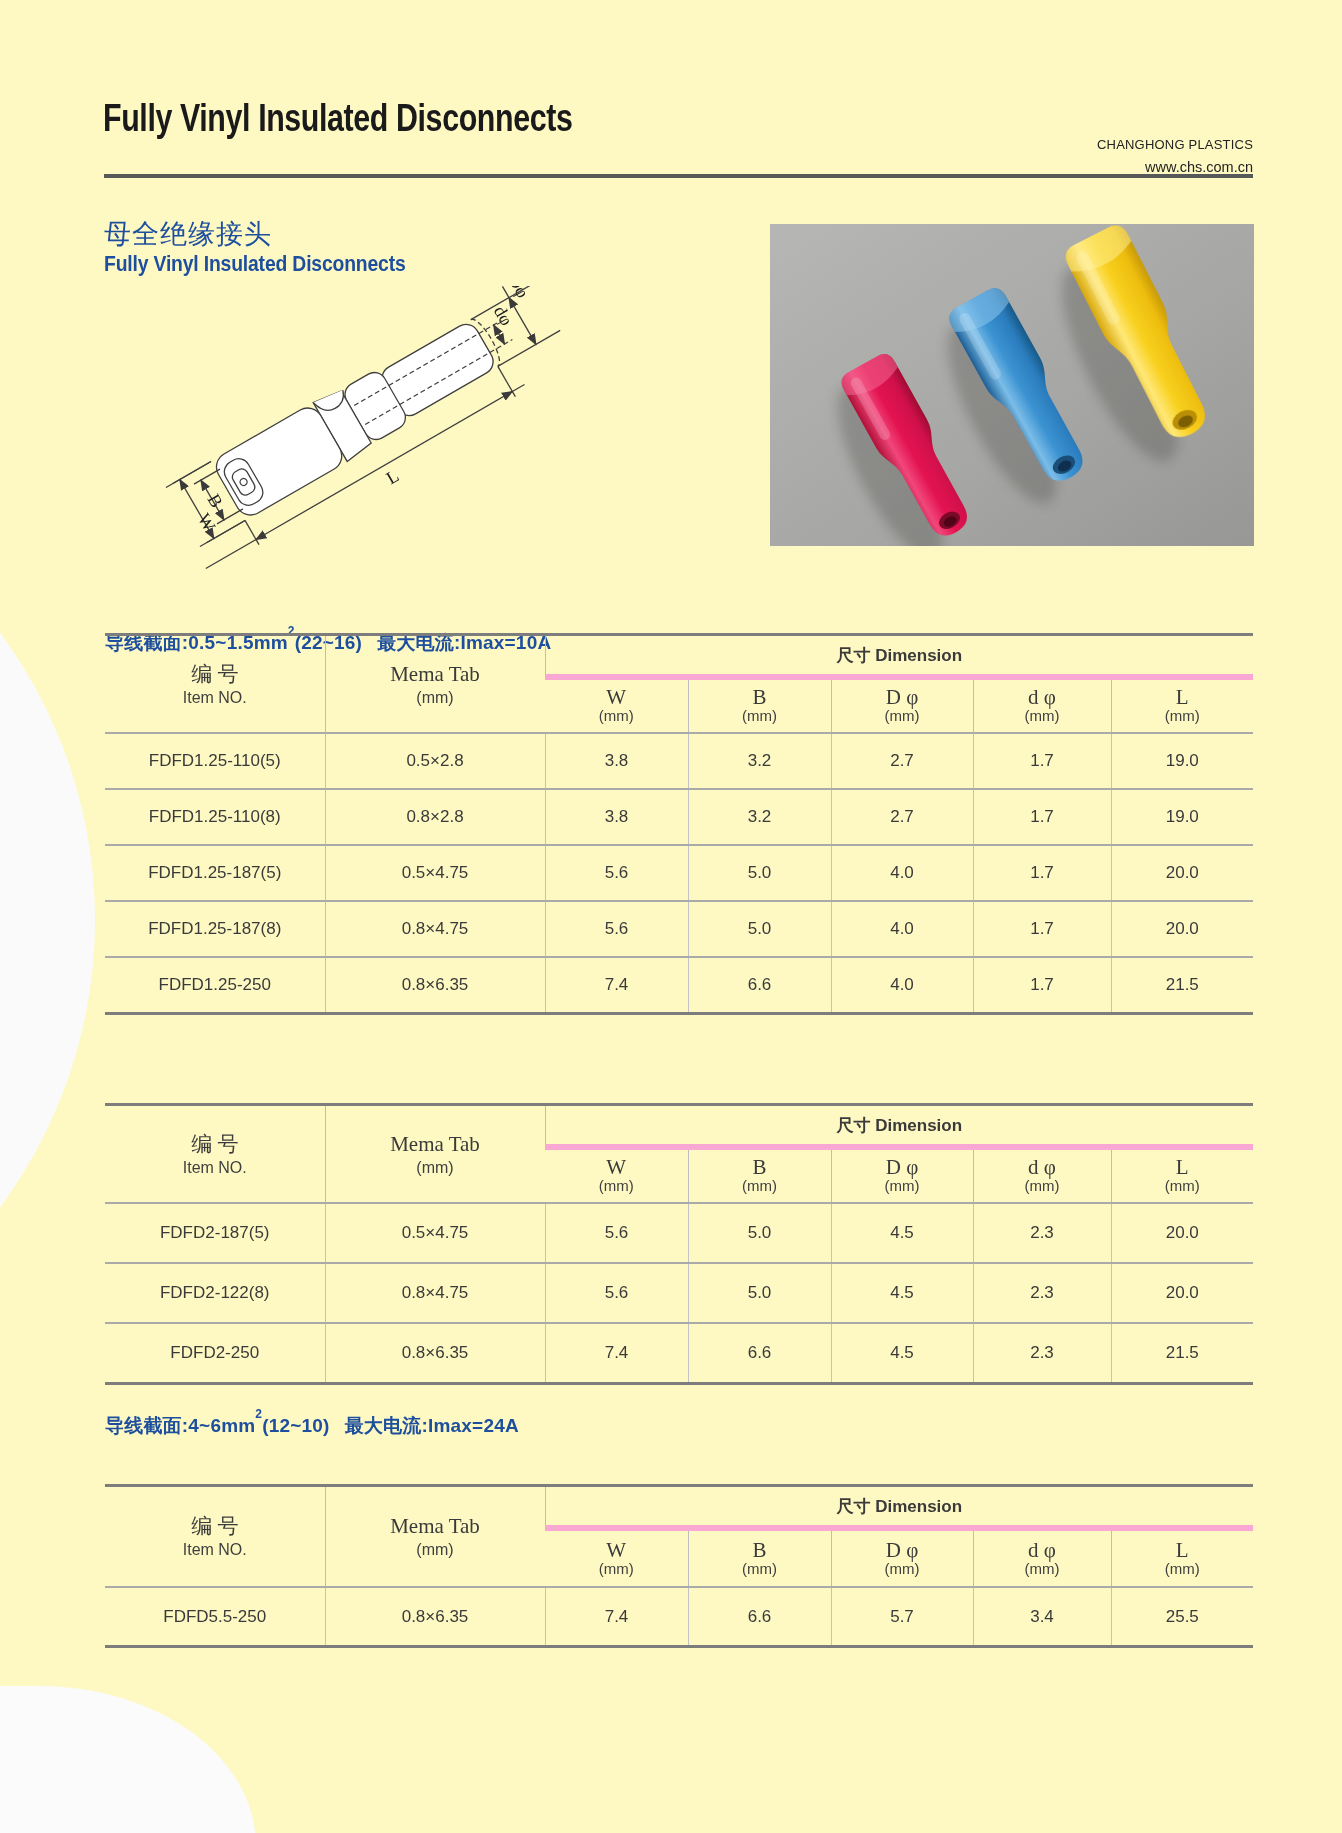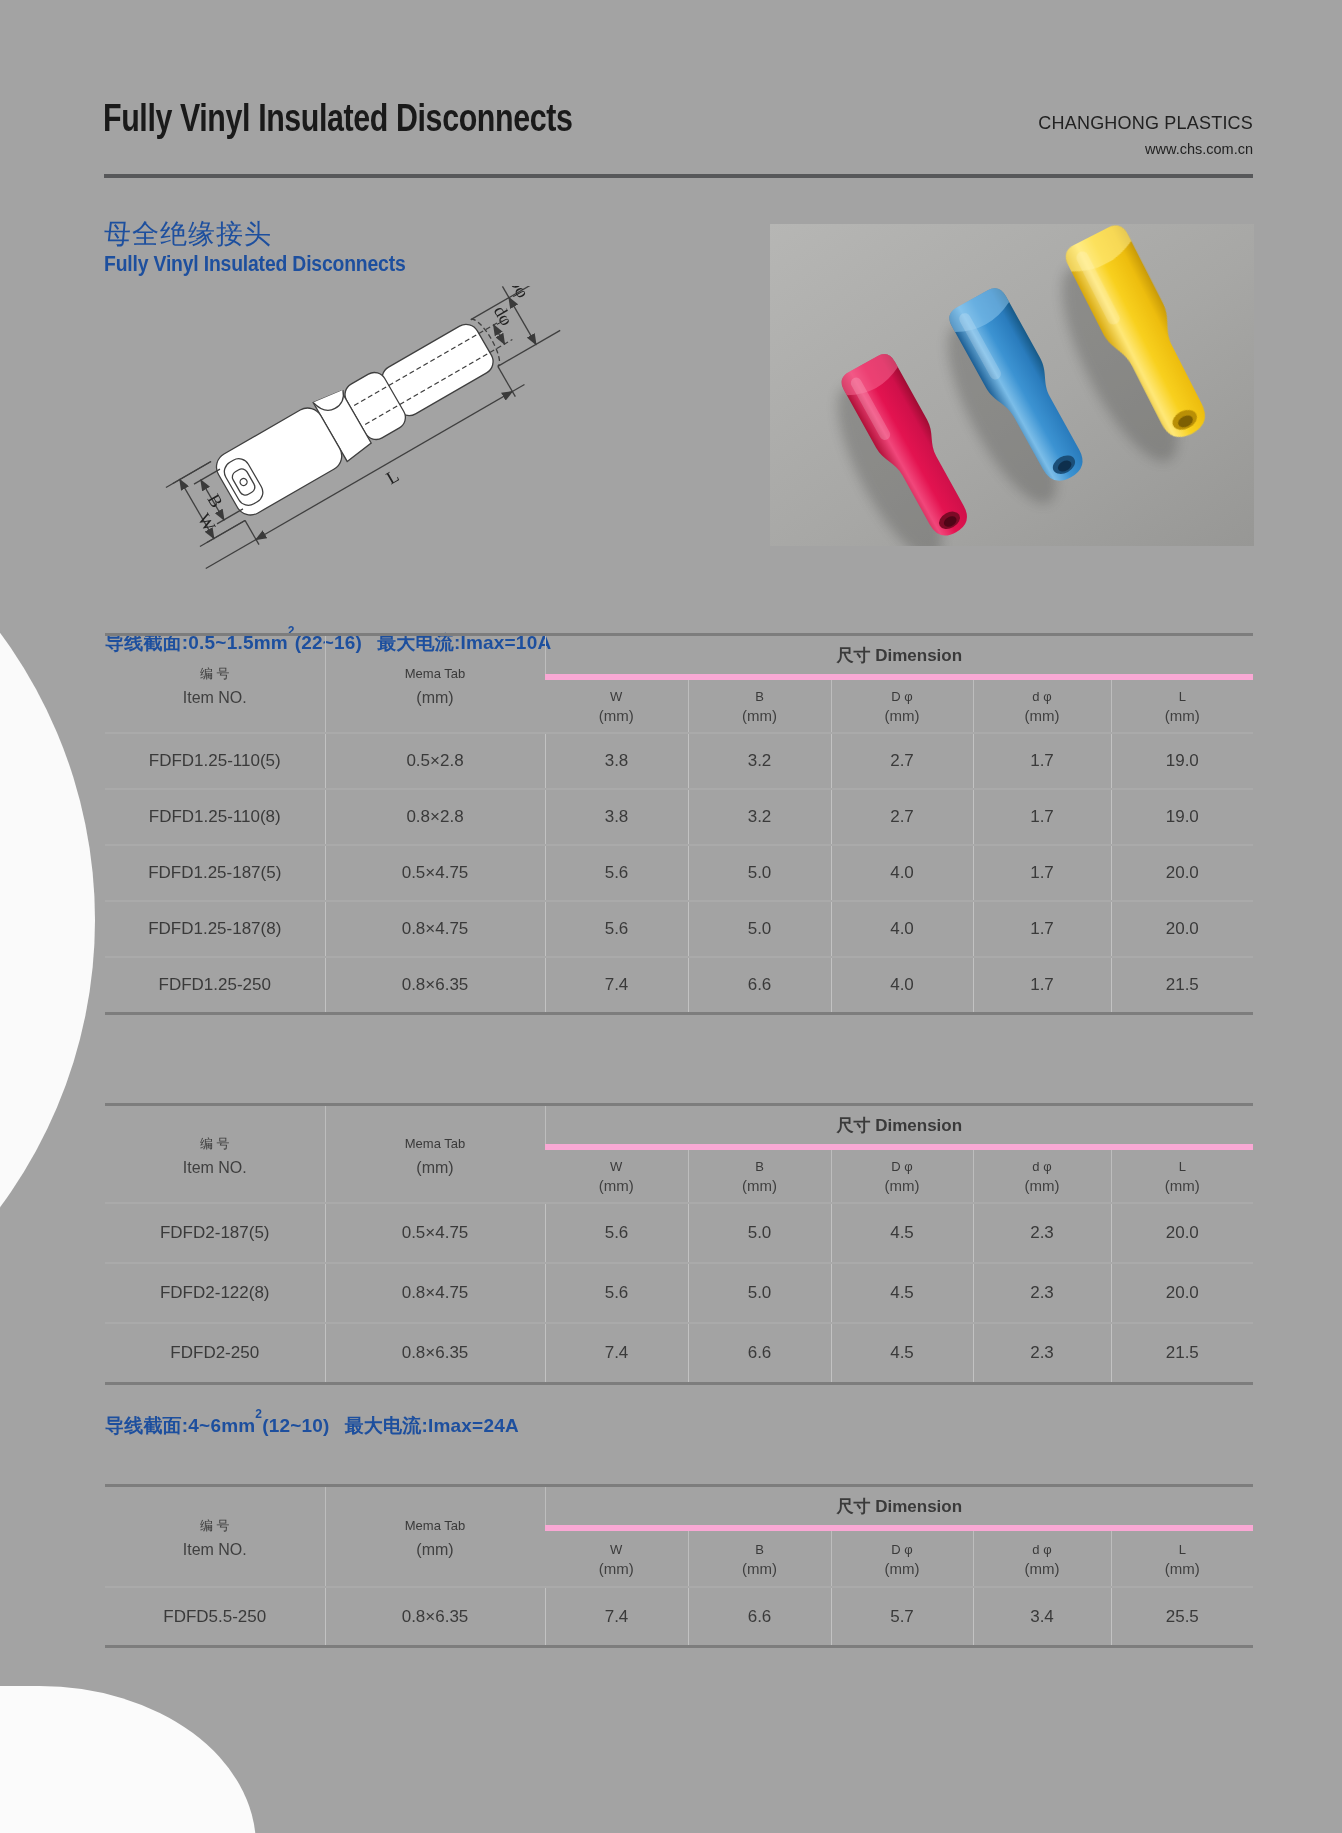--- a/index.html
+++ b/index.html
@@ -1,38 +1,38 @@
 <!DOCTYPE html>
 <html><head>
 <meta charset="utf-8">
 <style>
   html,body { margin:0; padding:0; background:#ffffff; }
   .page {
     position:relative; width:1342px; height:1833px; overflow:hidden;
-    background:#a3a3a3; font-family:"Liberation Sans", sans-serif; color:#333;
+    background:#fef9c3; font-family:"Liberation Sans", sans-serif; color:#333;
   }
   
   .wm-arc {
     position:absolute; left:-905px; top:430px; width:1000px; height:980px;
     border-radius:50%; background:#fafafa;
   }
   .wm-corner {
     position:absolute; left:0; top:1686px; width:256px; height:160px;
     background:#fbfbfb; border-top-right-radius:230px 170px;
   }
 
   
   .doc-title {
     position:absolute; left:103px; top:97px; font-size:38px; font-weight:700;
     color:#1a1a1a; letter-spacing:-0.5px; transform:scaleX(0.80);
     transform-origin:left center; white-space:nowrap;
     font-family:"Liberation Sans", sans-serif;
   }
   .company-block { position:absolute; right:89px; top:113px; text-align:right; color:#222; }
-  .company-name { font-size:18px; letter-spacing:0.2px; }
+  .company-name { font-size:13px; letter-spacing:0.2px;margin-top:24px; }
   .company-site { font-size:14.5px; margin-top:7px; }
   .header-rule { position:absolute; left:104px; top:174px; width:1149px; height:4px; background:#57585a; }
 
   
   .zh-title { position:absolute; left:104px; top:216px; font-size:27px; color:#1d4f9e; letter-spacing:1px; }
   .en-title {
     position:absolute; left:104px; top:251px; font-size:22px; font-weight:700; color:#1d4f9e;
     transform:scaleX(0.88); transform-origin:left center; white-space:nowrap; letter-spacing:-0.2px;
   }
 
@@ -56,21 +56,21 @@
   table.spec th, table.spec td {
     padding:0; text-align:center; vertical-align:middle; font-weight:normal; color:#3a3a3a;
   }
   table.spec th { border-left:1px solid #bdbdbd; }
   table.spec td { border-left:1px solid #c2c2c2; }
   table.spec th:first-child, table.spec td:first-child { border-left:none; }
   tr.h1 th { height:38px; font-size:17px; }
   tr.h1 th.c-dim { border-bottom:6px solid #f9a8d4;font-weight:bold; }
   tr.h2 th { height:52px; border-left:1px solid #bdbdbd; }
   .t3 tr.h2 th { height:55px; }
-  .hdr-stack .l1 { font-size:13px; line-height:20px; }
+  .hdr-stack .l1 { font-size:21px; line-height:20px;font-family:Liberation Serif, serif; }
   .hdr-stack .l2 { font-size:15px; line-height:18px; color:#3f3f3f; }
   tr.h1 .hdr-stack .l1 { margin-top:2px; }
   tr.h1 .hdr-stack .l2 { margin-top:5px; font-size:16px; }
   table.spec tbody td { border-top:2px solid #aaaaaa; font-size:17px; }
   .t1 tbody td { height:54px; }
   .t2 tbody td { height:58px; }
   .t3 tbody td { height:57px; }
 </style>
 </head>
 <body>

